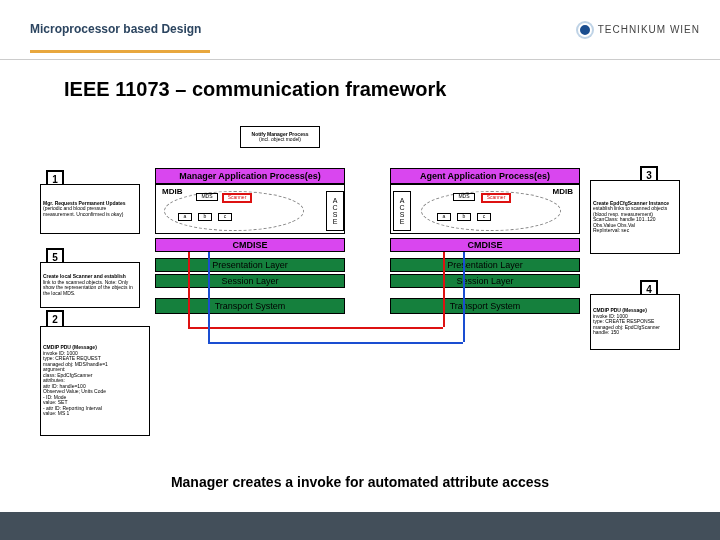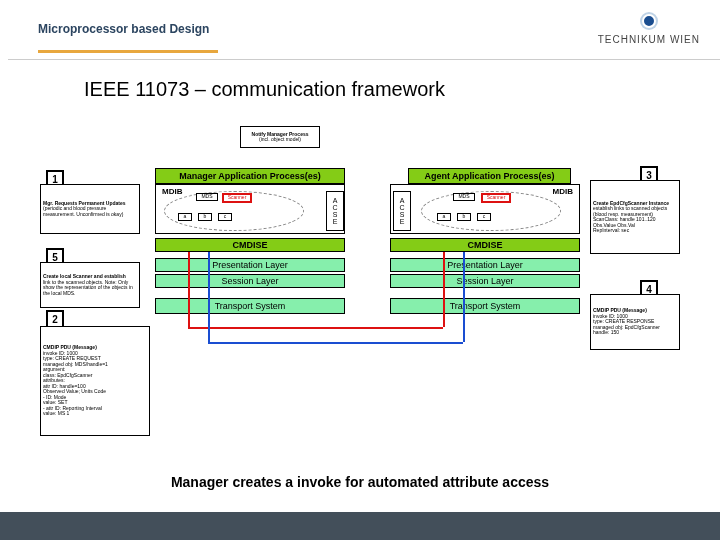--- a/index.html
+++ b/index.html
@@ -1,31 +1,31 @@
 <!DOCTYPE html>
 <html><head>
 <meta charset="utf-8">
 <style>
   * { box-sizing: border-box; margin: 0; padding: 0; }
   body { width: 720px; height: 540px; font-family: Arial, sans-serif; background: #fff; position: relative; overflow: hidden; }
 
-  .header { height: 60px; display: flex; align-items: center; justify-content: space-between; padding: 0 20px 0 30px; border-bottom: 1px solid #ccc; position: relative; margin-left: 8px; }
+  .header { height: 60px; display: flex; align-items: center; justify-content: space-between; padding: 0 20px 0 30px; border-bottom: 1px solid #ccc; position: relative; }
   .header::before { content:""; position:absolute; left:30px; top:50px; width:180px; height:3px; background:#e8a73e; }
   .header-left { color:#2c4560; font-size:12px; font-weight:bold; line-height:1.3; }
-  .logo { display:flex; align-items:center; gap:6px;flex-direction:column; }
+  .logo { display:flex; align-items:center; gap:6px; }
   .logo-dot { width:14px; height:14px; border-radius:50%; background:#1a4d8f; border:2px solid #fff; box-shadow:0 0 0 2px #bfd3e6; }
   .logo-text { color:#444; font-size:10px; letter-spacing:1px; }
 
-  .slide-title { font-size:20px; font-weight:normal; padding:18px 0 10px 64px; color:#000;margin-left:20px; }
+  .slide-title { font-size:20px; font-weight:bold; padding:18px 0 10px 64px; color:#000; }
 
   .diagram { position:absolute; left:40px; top:140px; width:640px; height:310px; }
   
   .box { position:absolute; border:1px solid #000; background:#fff; font-size:7px; text-align:center; display:flex; align-items:center; justify-content:center; padding:2px; }
-  .yellow { background:#84cc16; font-weight:bold; font-size:9px; }
-  .layer { background:#86efac; font-size:9px; }
+  .yellow { background:#d946ef; font-weight:bold; font-size:9px; }
+  .layer { background:#15803d; font-size:9px; }
   .numbox { width:18px; height:18px; border:2px solid #000; font-weight:bold; font-size:10px; background:#fff; }
   .red-border { border:2px solid #d11; }
   .tiny { font-size:5px; line-height:1.1; }
   .ellipse { position:absolute; border:1px dashed #888; border-radius:50%; }
 
   .caption { position:absolute; left:0; right:0; bottom:50px; text-align:center; font-weight:bold; font-size:14px; color:#000; }
   .footer { position:absolute; left:0; right:0; bottom:0; height:28px; background:#434f5a; }
 
   .arrow-red { position:absolute; background:#d11; }
   .arrow-blue { position:absolute; background:#1a4dd1; }
@@ -71,21 +71,21 @@
     <div class="box" style="left:170px; top:6px; width:18px; height:40px; white-space:pre; font-size:7px;">A
 C
 S
 E</div>
   </div>
   <div class="box yellow" style="left:115px; top:98px; width:190px; height:14px;">CMDISE</div>
   <div class="box layer" style="left:115px; top:118px; width:190px; height:14px;">Presentation Layer</div>
   <div class="box layer" style="left:115px; top:134px; width:190px; height:14px;">Session Layer</div>
   <div class="box layer" style="left:115px; top:158px; width:190px; height:16px;">Transport System</div>
 
-  <div class="box yellow" style="left:368px; top:28px; width:163px; height:16px;">Agent Application Process(es)</div>
+  <div class="box yellow" style="left:350px; top:28px; width:190px; height:16px;">Agent Application Process(es)</div>
   <div style="position:absolute; left:350px; top:44px; width:190px; height:50px; border:1px solid #000;">
     <div style="position:absolute; right:6px; top:2px; font-size:8px; font-weight:bold;">MDIB</div>
     <div class="box" style="left:2px; top:6px; width:18px; height:40px; white-space:pre; font-size:7px;">A
 C
 S
 E</div>
     <div class="ellipse" style="left:30px; top:6px; width:140px; height:40px;"></div>
     <div class="box tiny" style="left:62px; top:8px; width:22px; height:8px;">MDS</div>
     <div class="box tiny red-border" style="left:90px; top:8px; width:30px; height:10px; color:#d11;">Scanner</div>
     <div class="box tiny" style="left:46px; top:28px; width:14px; height:8px;">a</div>

